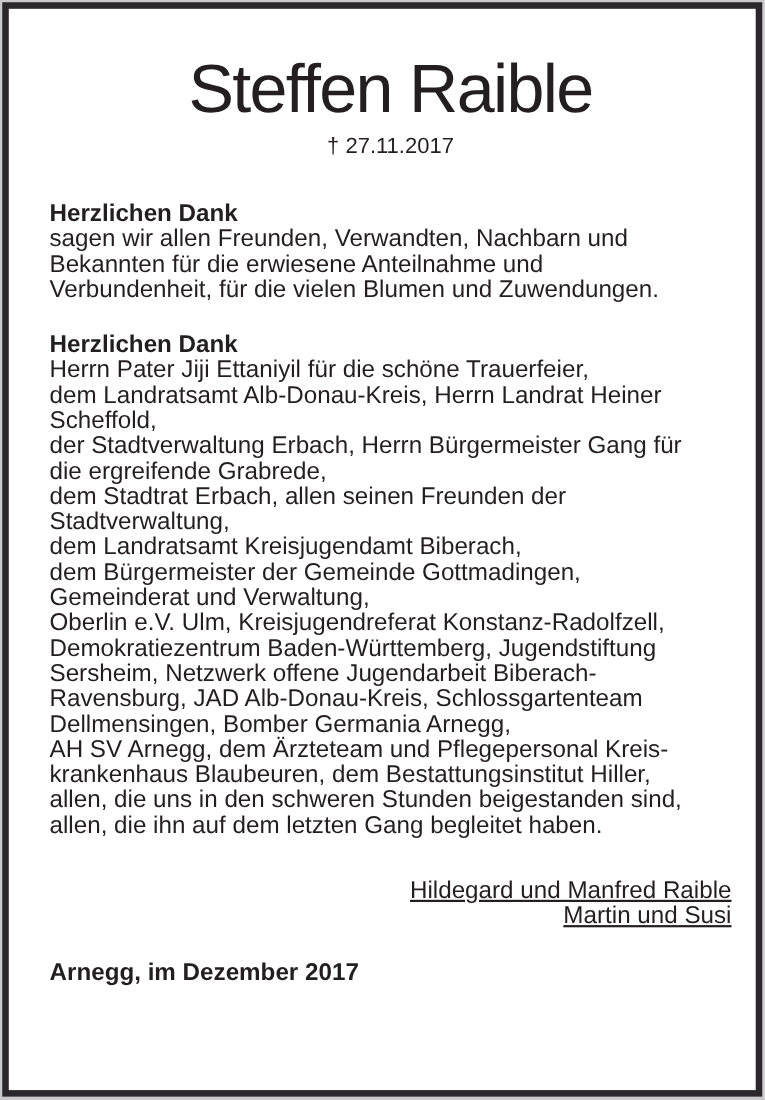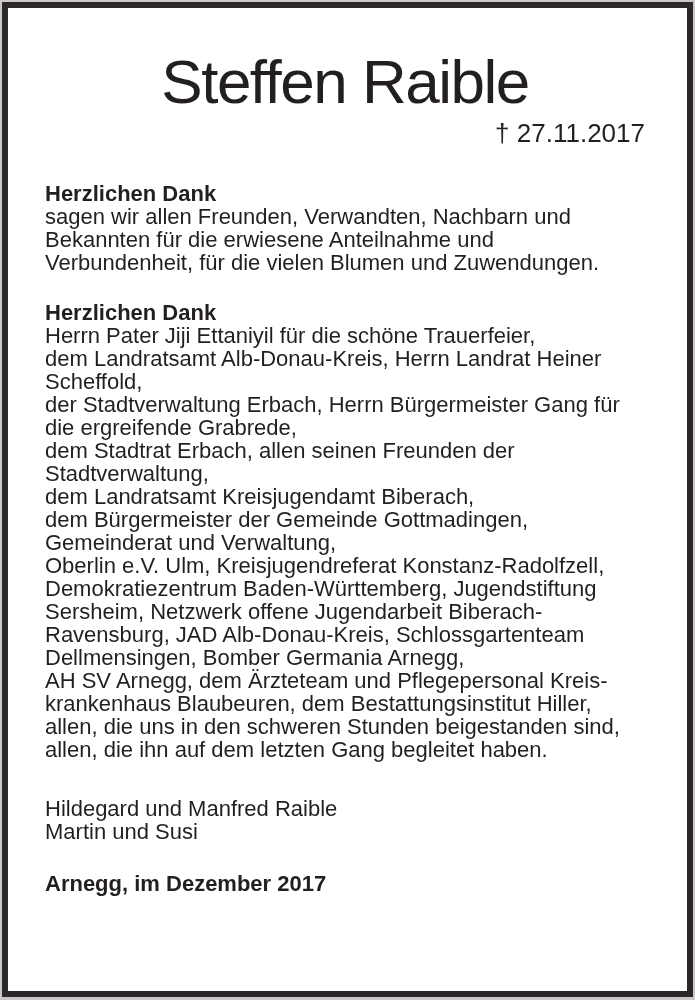--- a/index.html
+++ b/index.html
@@ -16,52 +16,54 @@
     position: absolute;
     left: 2px;
     top: 2px;
     width: 691px;
     height: 995px;
     box-sizing: border-box;
     border: 6px solid #2b272a;
     background: #ffffff;
   }
   .content {
-    padding: 0 42px 0 37px;
+    padding: 0 22px 0 37px;
   }
   .title {
     margin-top: 38px;
     line-height: 72px;
     font-size: 62px;
     letter-spacing: -1.5px;
     text-align: center;
     white-space: nowrap;
   }
   .death-date {
     margin-top: 4px;
-    font-size: 26px;
+    font-size: 20px;
     line-height: 23px;
-    text-align: right;
+    text-align: center;
   }
   .thanks-heading {
     font-size: 22px;
     line-height: 23px;
     font-weight: bold;
   }
   .h-first { margin-top: 37px; }
   .h-second { margin-top: 27px; }
   .body-line {
     font-size: 22px;
     line-height: 23px;
     white-space: nowrap;
   }
   .intro-block { }
   .thanks-block { }
   .signature-block {
     margin-top: 36px;
+    text-align: right;
+    text-decoration: underline;
   }
   .signature-block .body-line { white-space: nowrap; }
   .dateline {
     margin-top: 29px;
     font-size: 22px;
     line-height: 23px;
     font-weight: bold;
   }
 </style>
 </head>

